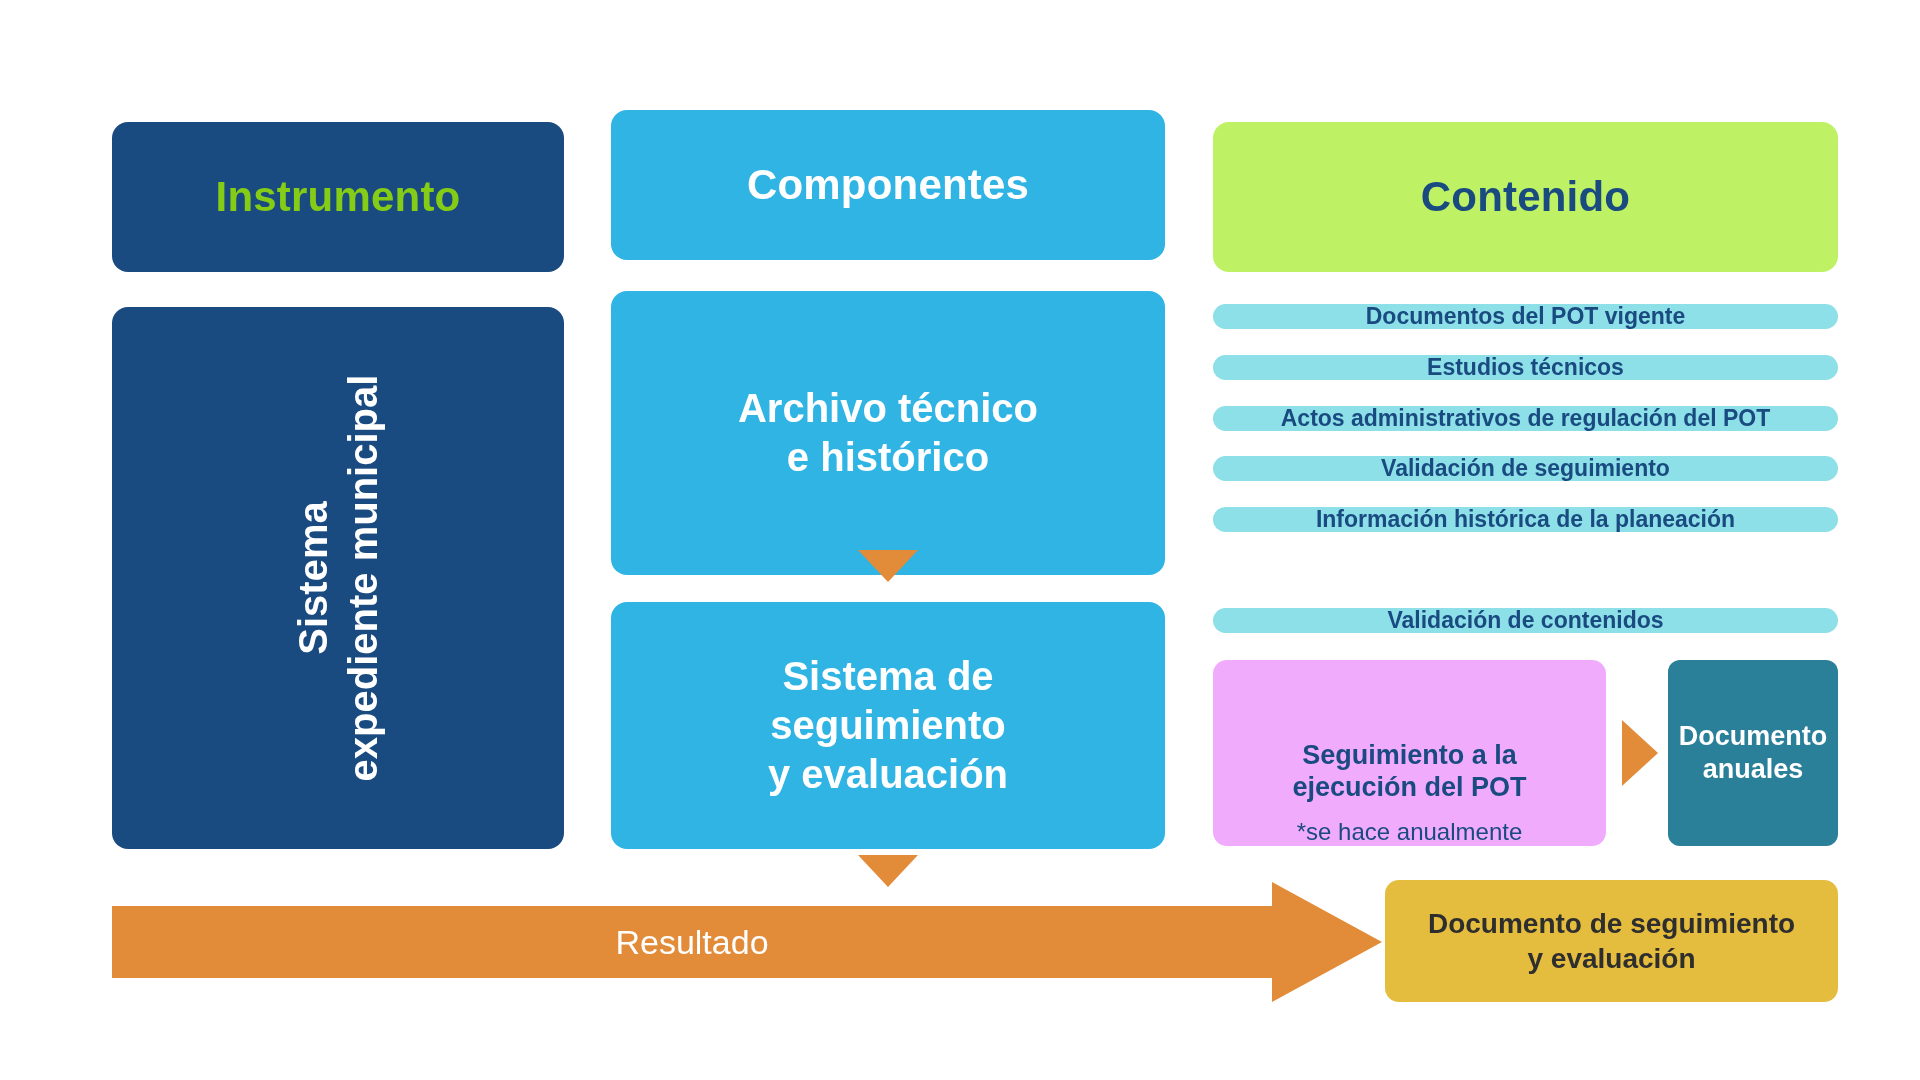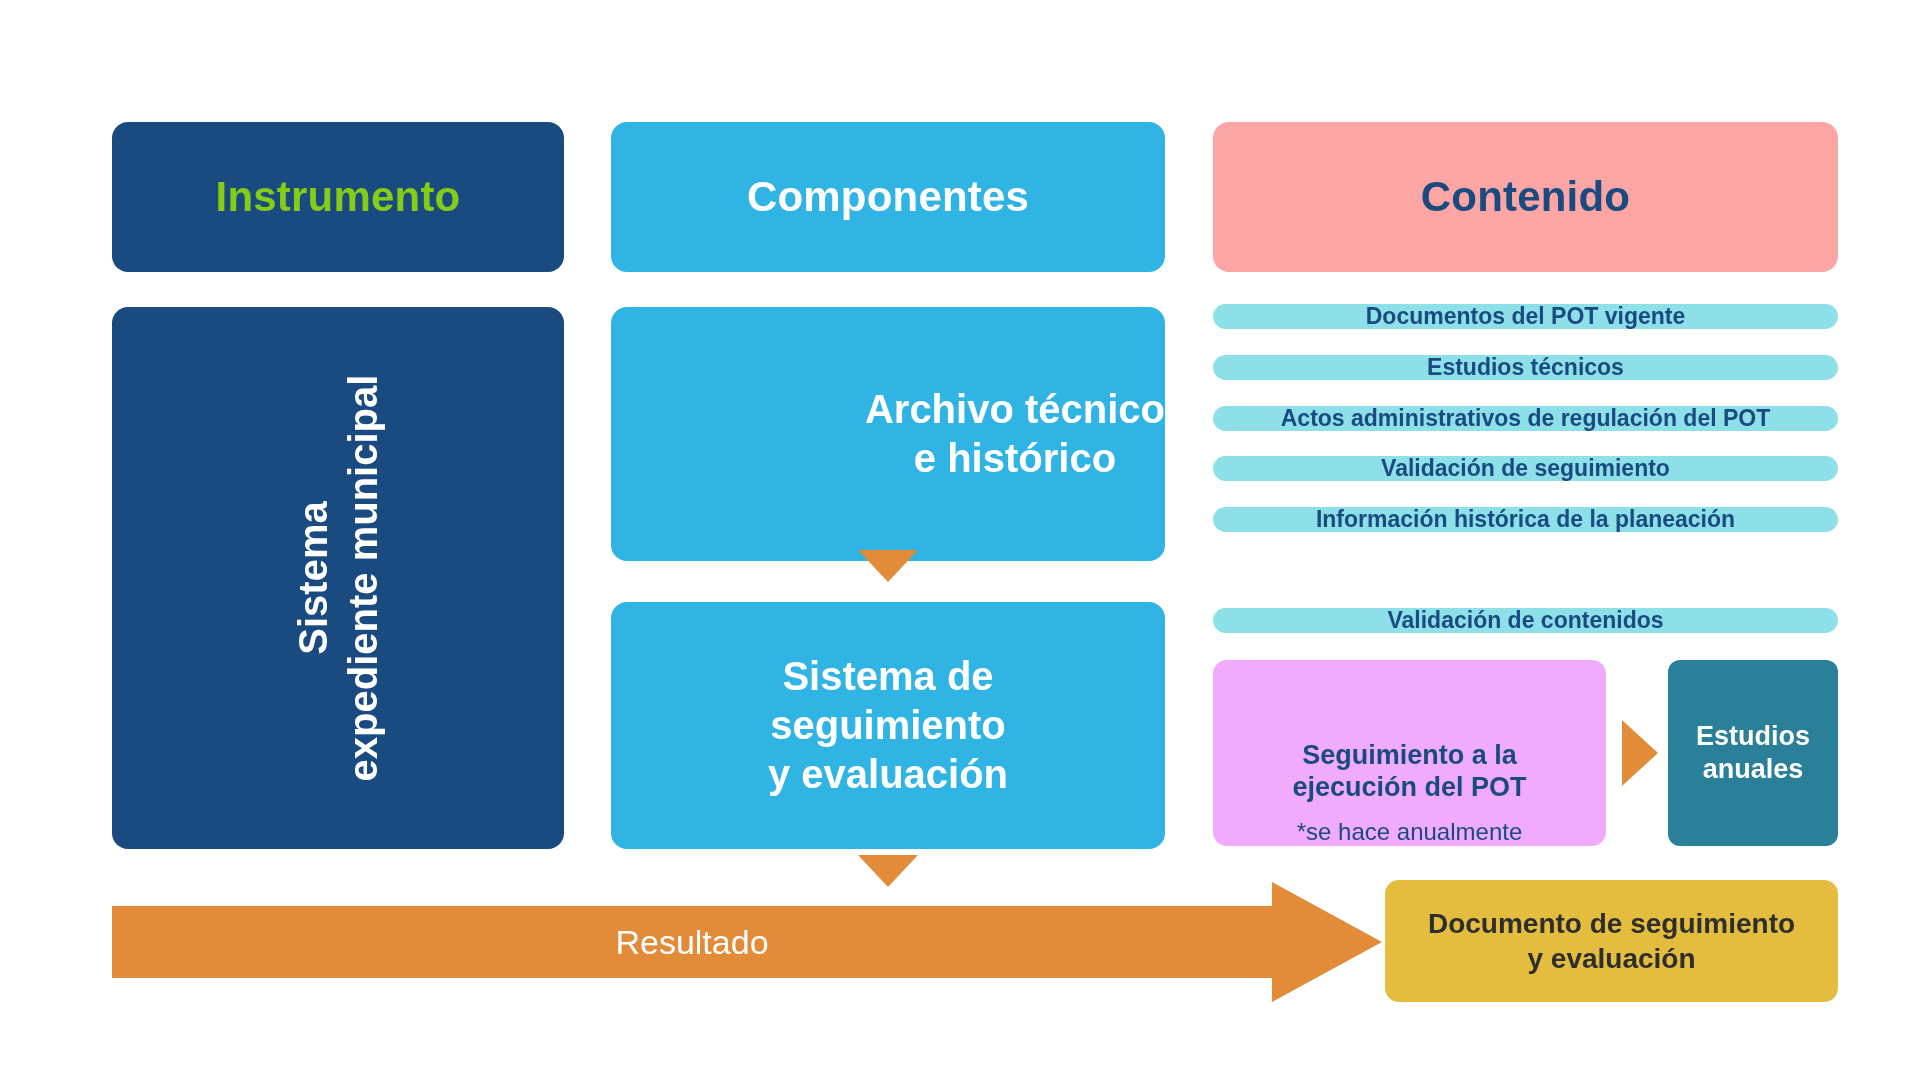--- a/index.html
+++ b/index.html
@@ -38,28 +38,28 @@
     font-weight: bold;
     letter-spacing: .2px;
   }
   .hdr-instrumento {
     left: 112px; top: 122px; width: 452px; height: 150px;
     background: #194a80;
     color: #84cc16;
     font-size: 42px;
   }
   .hdr-componentes {
-    left: 611px; top: 122px; width: 554px; height: 150px;
+    left: 611px; top: 110px; width: 554px; height: 150px;
     background: #2fb4e4;
     color: #ffffff;
     font-size: 42px;
   }
   .hdr-contenido {
     left: 1213px; top: 122px; width: 625px; height: 150px;
-    background: #fca5a5;
+    background: #bef264;
     color: #194a80;
     font-size: 42px;
     align-items: center;
   }
 
   
   .instrument-body {
     left: 112px; top: 307px; width: 452px; height: 542px;
     background: #194a80;
     border-radius: 16px;
@@ -77,21 +77,21 @@
   
   .comp {
     left: 611px; width: 554px;
     background: #2fb4e4;
     color: #ffffff;
     font-size: 40px;
     font-weight: bold;
     border-radius: 16px;
     line-height: 1.22;
   }
-  .comp-archivo { top: 307px; height: 254px; justify-content: flex-end; }
+  .comp-archivo { top: 291px; height: 284px; }
   .comp-sistema { top: 602px; height: 247px; }
 
   
   .arrow-down {
     position: absolute;
     width: 0; height: 0;
     border-left: 30px solid transparent;
     border-right: 30px solid transparent;
     border-top: 32px solid #e28b38;
   }
@@ -253,21 +253,21 @@
       <div>Seguimiento a la</div>
       <div>ejecución del POT</div>
     </div>
     <div class="seg-note">*se hace anualmente</div>
   </div>
 
   <div class="arrow-right-small"></div>
 
   <div class="box informes-box">
     <div>
-      <div>Estudios</div>
+      <div>Documento</div>
       <div>anuales</div>
     </div>
   </div>
 
   <svg class="result-arrow" viewBox="0 0 1270 120" preserveAspectRatio="none">
     <polygon points="0,24 1160,24 1160,0 1270,60 1160,120 1160,96 0,96" fill="#e28b38"></polygon>
   </svg>
   <div class="result-label">
     <span>Resultado</span>
   </div>

